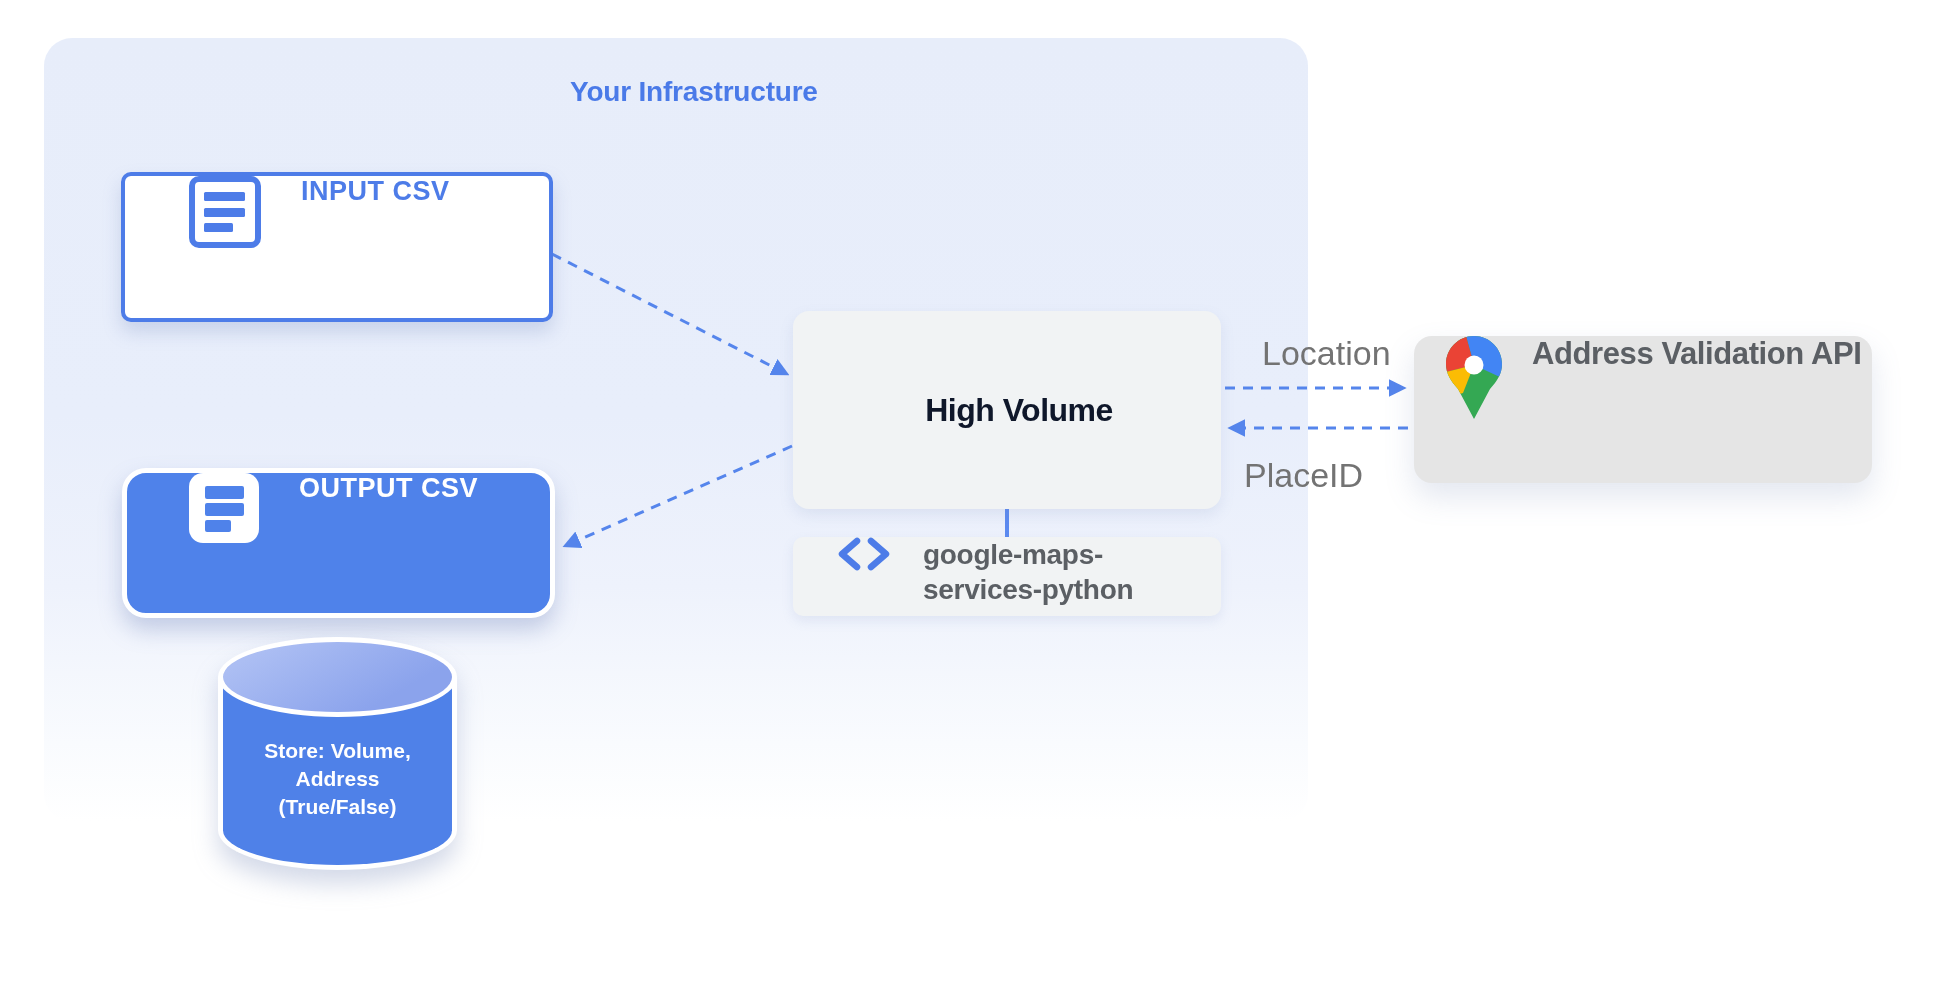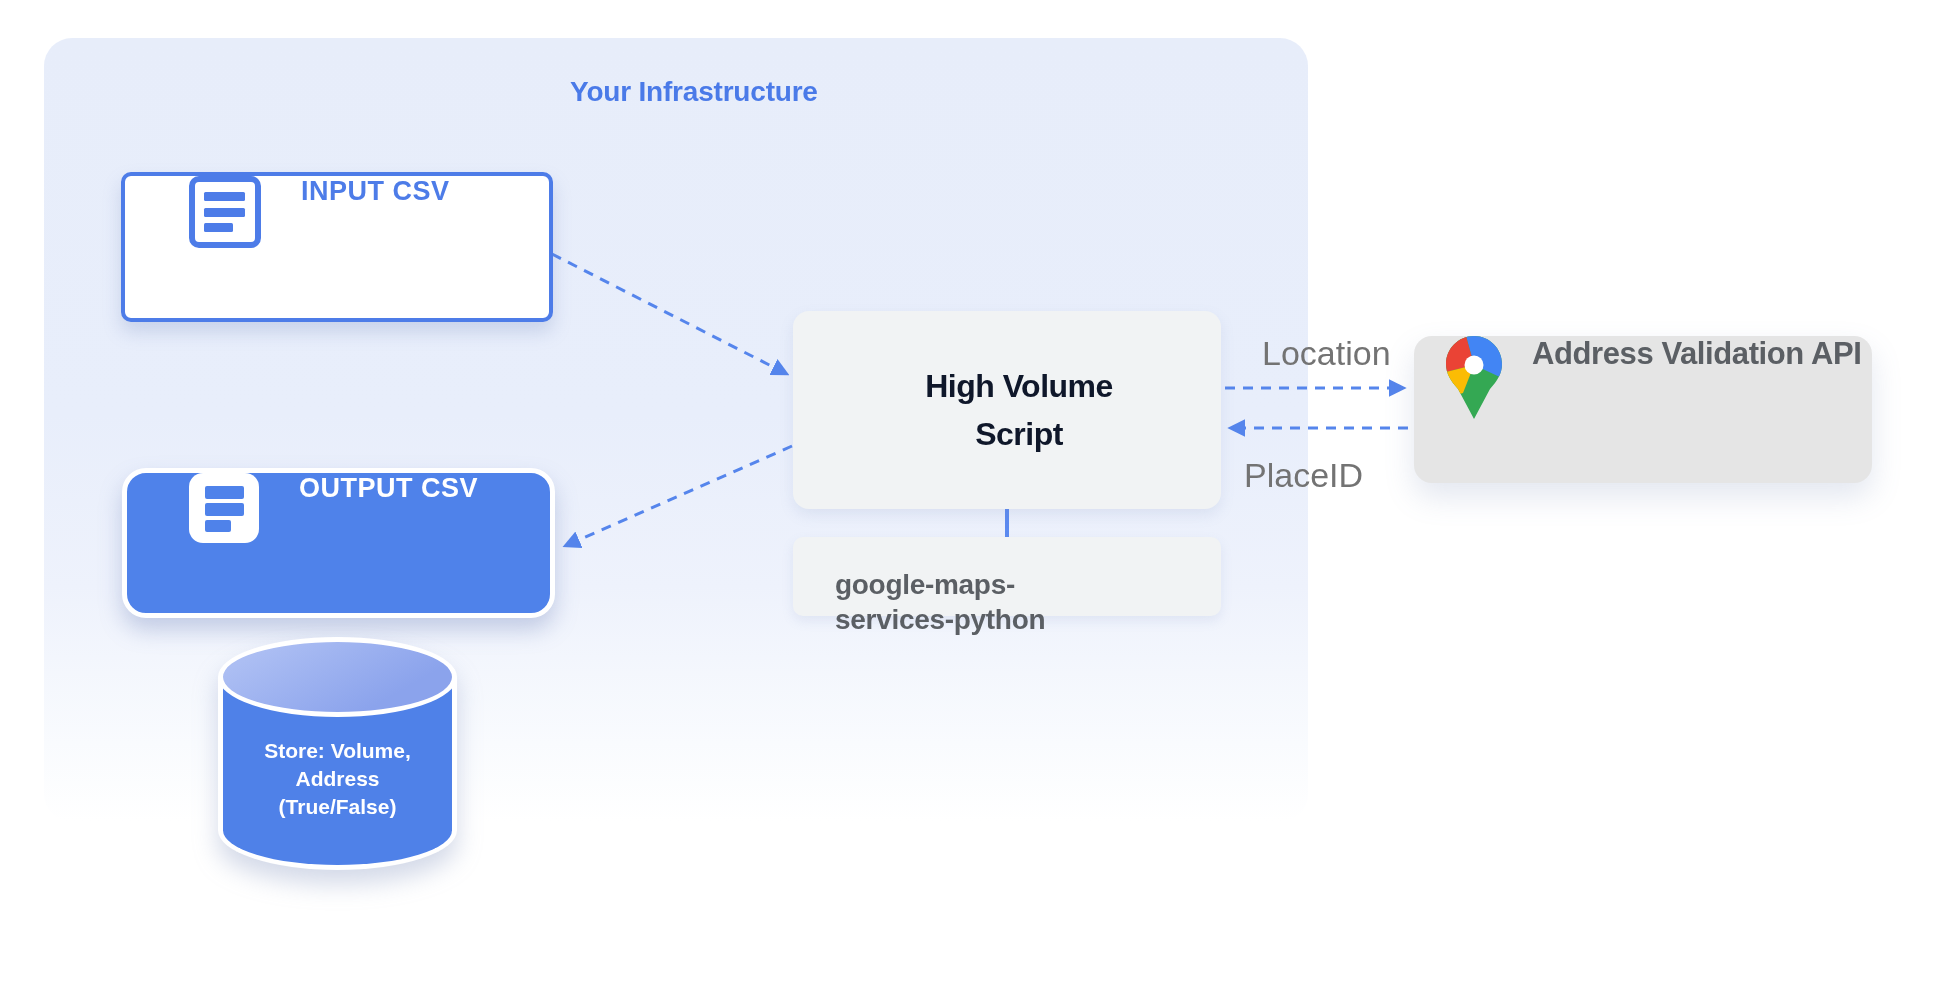--- a/index.html
+++ b/index.html
@@ -54,21 +54,21 @@
             color:#ffffff;font-size:21px;line-height:28px;font-weight:700;}
 
   
   .script-box{left:793px;top:311px;width:428px;height:198px;background:#F1F3F4;border-radius:16px;
               box-shadow:0 6px 14px rgba(120,140,190,.15);flex-direction:column;justify-content:center;}
   .script-box .line{font-size:32px;line-height:48px;font-weight:700;color:#0f172a;
                     letter-spacing:-0.5px;text-align:center;width:100%;padding-left:12px;}
 
   
   .lib-box{left:793px;top:537px;width:428px;height:79px;background:#F1F3F4;border-radius:10px;
-           box-shadow:0 5px 12px rgba(120,140,190,.14);padding-left:42px;gap:30px;flex-direction:column;}
+           box-shadow:0 5px 12px rgba(120,140,190,.14);padding-left:42px;gap:30px;}
   .lib-text .line{font-size:28px;line-height:35px;font-weight:700;color:#5B5F64;letter-spacing:-0.3px;}
 
   
   .api-card{left:1414px;top:336px;width:458px;height:147px;background:#e5e5e5;border-radius:18px;
             box-shadow:0 14px 30px rgba(100,120,170,.18);padding-left:32px;gap:30px;}
   .api-label{font-size:31px;font-weight:700;color:#5B5F64;letter-spacing:-0.4px;}
 
   
   .edge-label{font-size:34px;font-weight:500;color:#737373;z-index:2;}
   .loc-label{left:1262px;top:334px;}
@@ -116,21 +116,20 @@
   <div class="cyl-top"></div>
   <div class="cyl-text">
     <div>Store: Volume,</div>
     <div>Address</div>
     <div>(True/False)</div>
   </div>
 </div>
 
 <div class="abs node script-box">
   <div class="line">High Volume</div>
-  <div class="line">Script</div>
 </div>
 
 <div class="abs node lib-box">
   <svg width="58" height="34" viewBox="0 0 58 34">
     <polyline points="22,4 7,17 22,30" fill="none" stroke="#4D7CE8" stroke-width="6.5" stroke-linecap="round" stroke-linejoin="round"></polyline>
     <polyline points="36,4 51,17 36,30" fill="none" stroke="#4D7CE8" stroke-width="6.5" stroke-linecap="round" stroke-linejoin="round"></polyline>
   </svg>
   <div class="lib-text">
     <div class="line">google-maps-</div>
     <div class="line">services-python</div>

